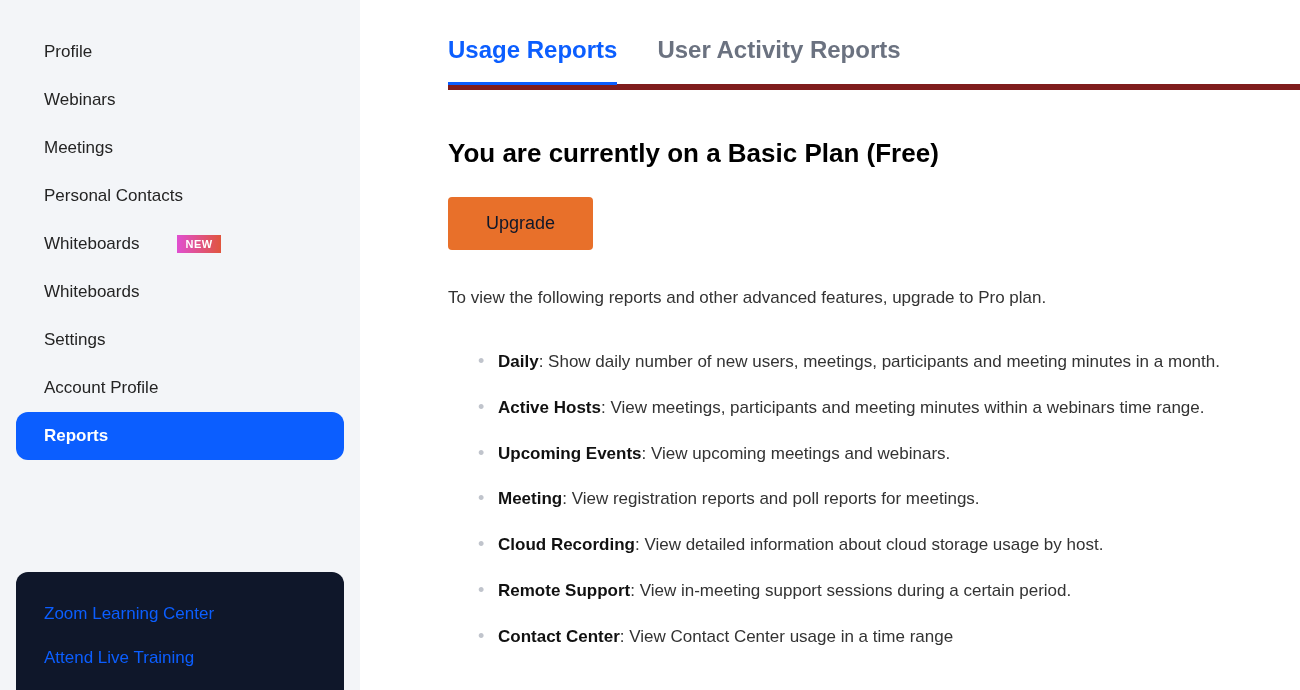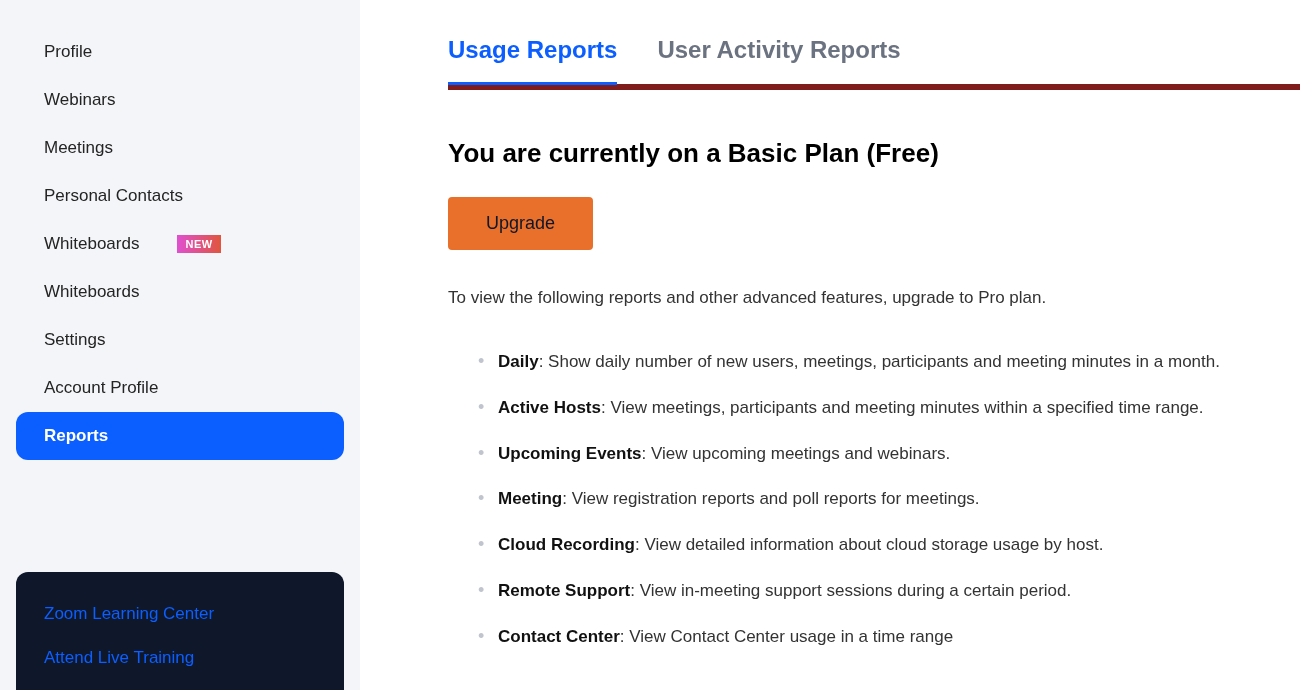--- a/index.html
+++ b/index.html
@@ -185,21 +185,21 @@
 
   <button class="upgrade-btn">Upgrade</button>
 
   <p class="upgrade-desc">To view the following reports and other advanced features, upgrade to Pro plan.</p>
 
   <ul class="report-list">
     <li>
       <span class="report-name">Daily</span><span>: Show daily number of new users, meetings, participants and meeting minutes in a month.</span>
     </li>
     <li>
-      <span class="report-name">Active Hosts</span><span>: View meetings, participants and meeting minutes within a specified time range.</span>
+      <span class="report-name">Active Hosts</span><span>: View meetings, participants and meeting minutes within a webinars time range.</span>
     </li>
     <li>
       <span class="report-name">Upcoming Events</span><span>: View upcoming meetings and webinars.</span>
     </li>
     <li>
       <span class="report-name">Meeting</span><span>: View registration reports and poll reports for meetings.</span>
     </li>
     <li>
       <span class="report-name">Cloud Recording</span><span>: View detailed information about cloud storage usage by host.</span>
     </li>

